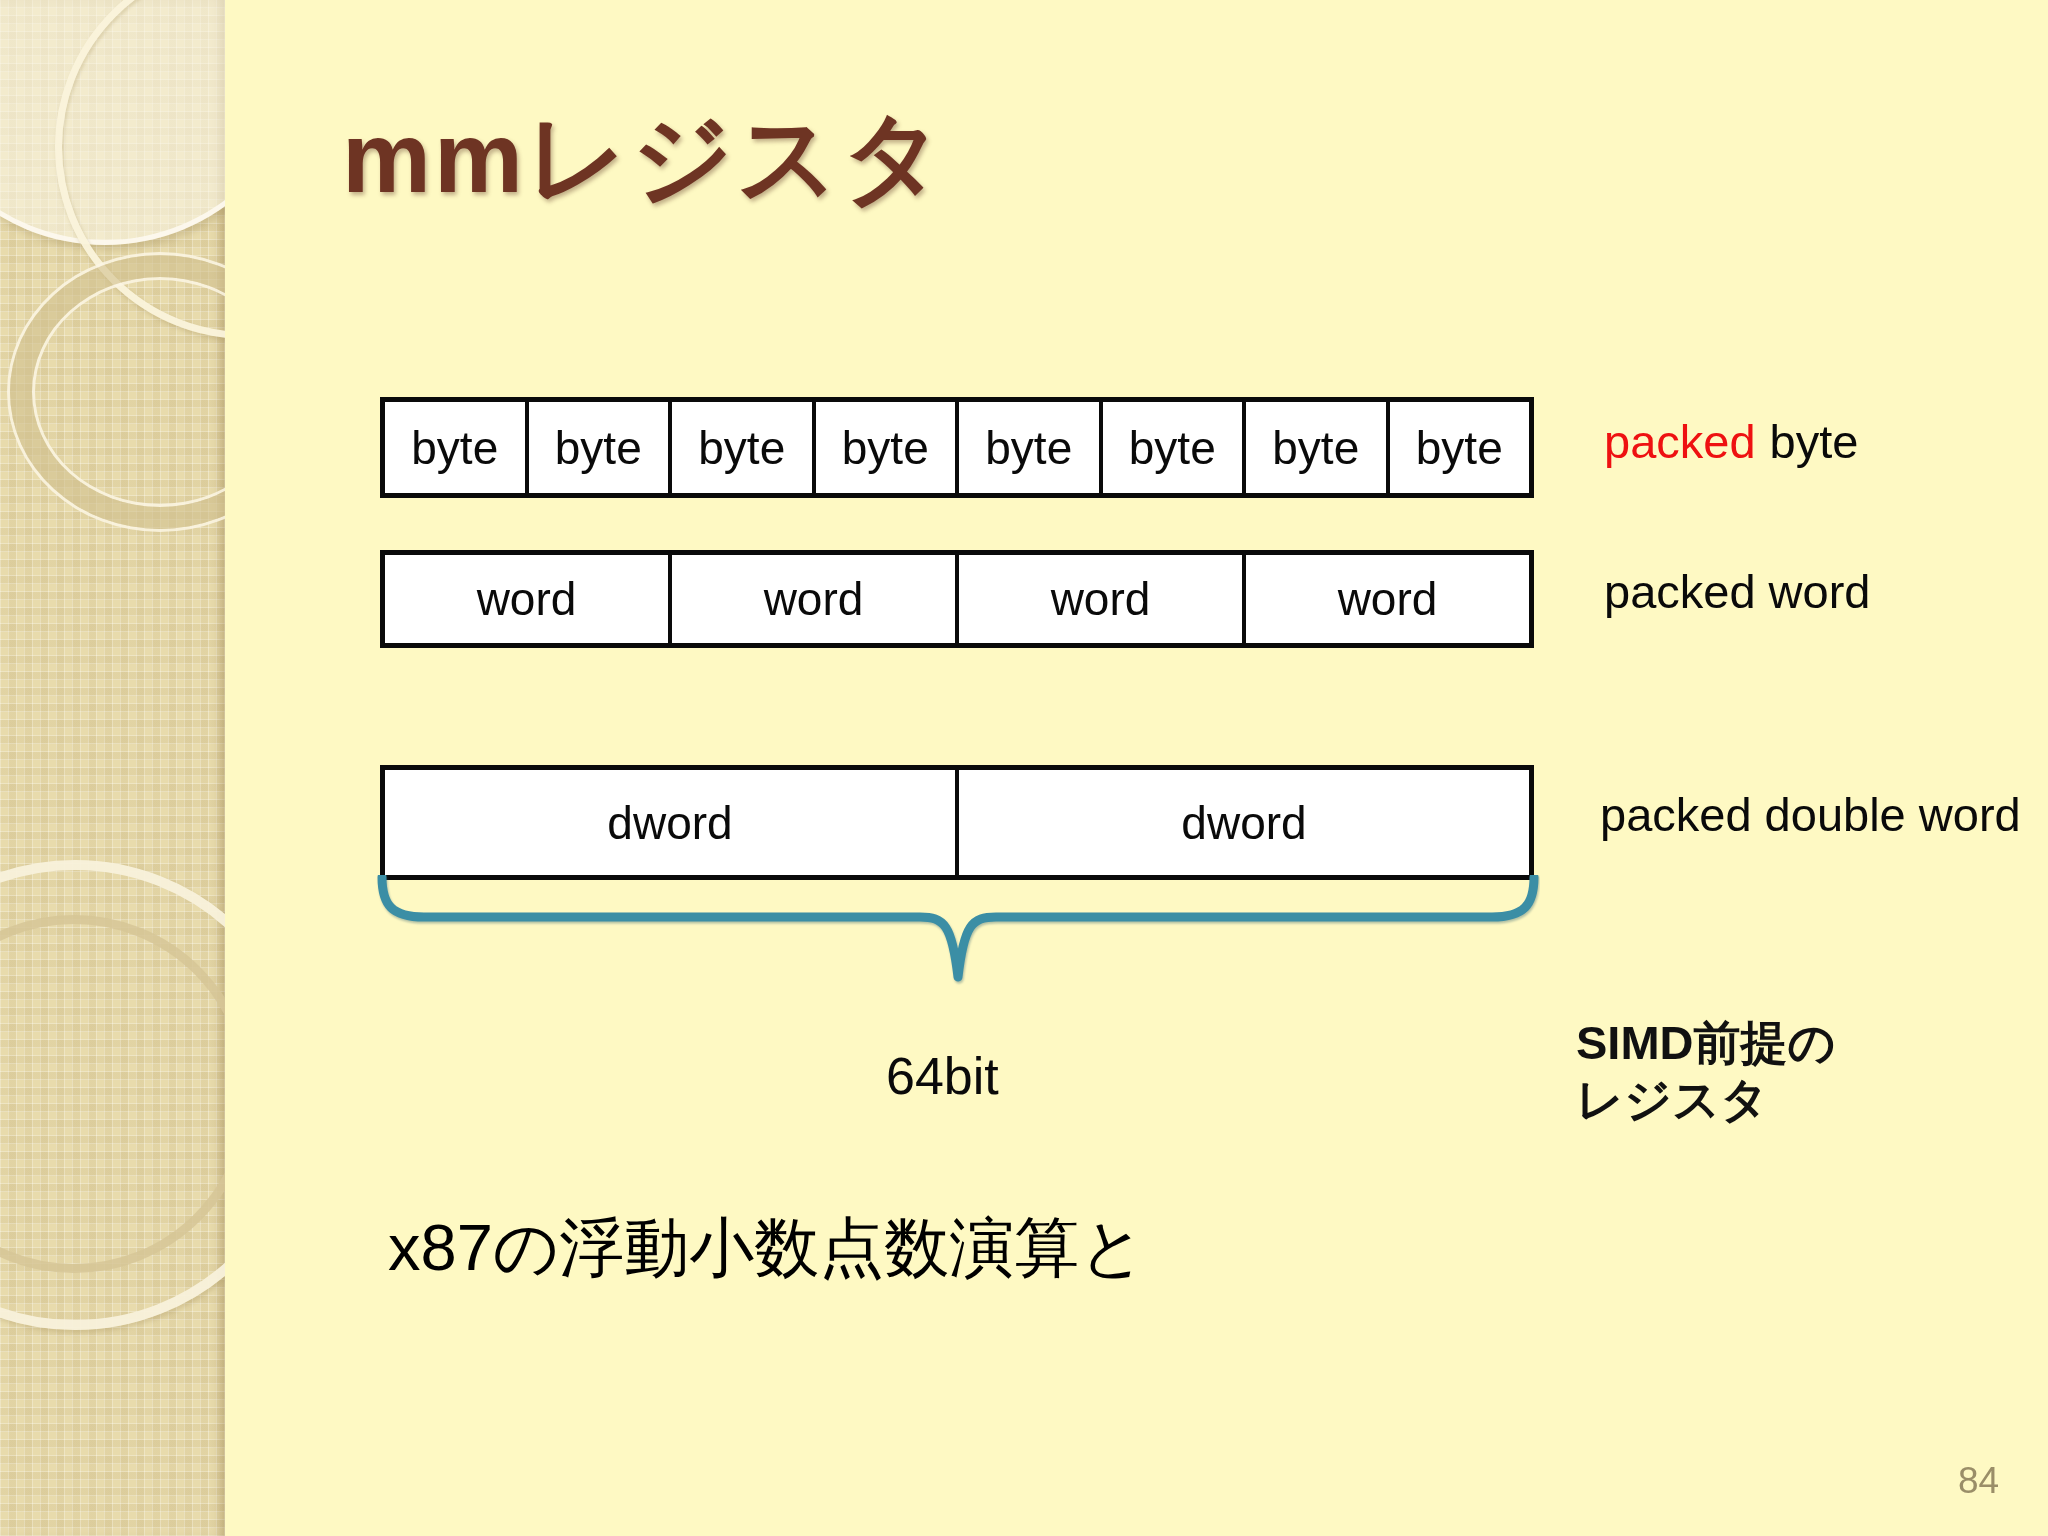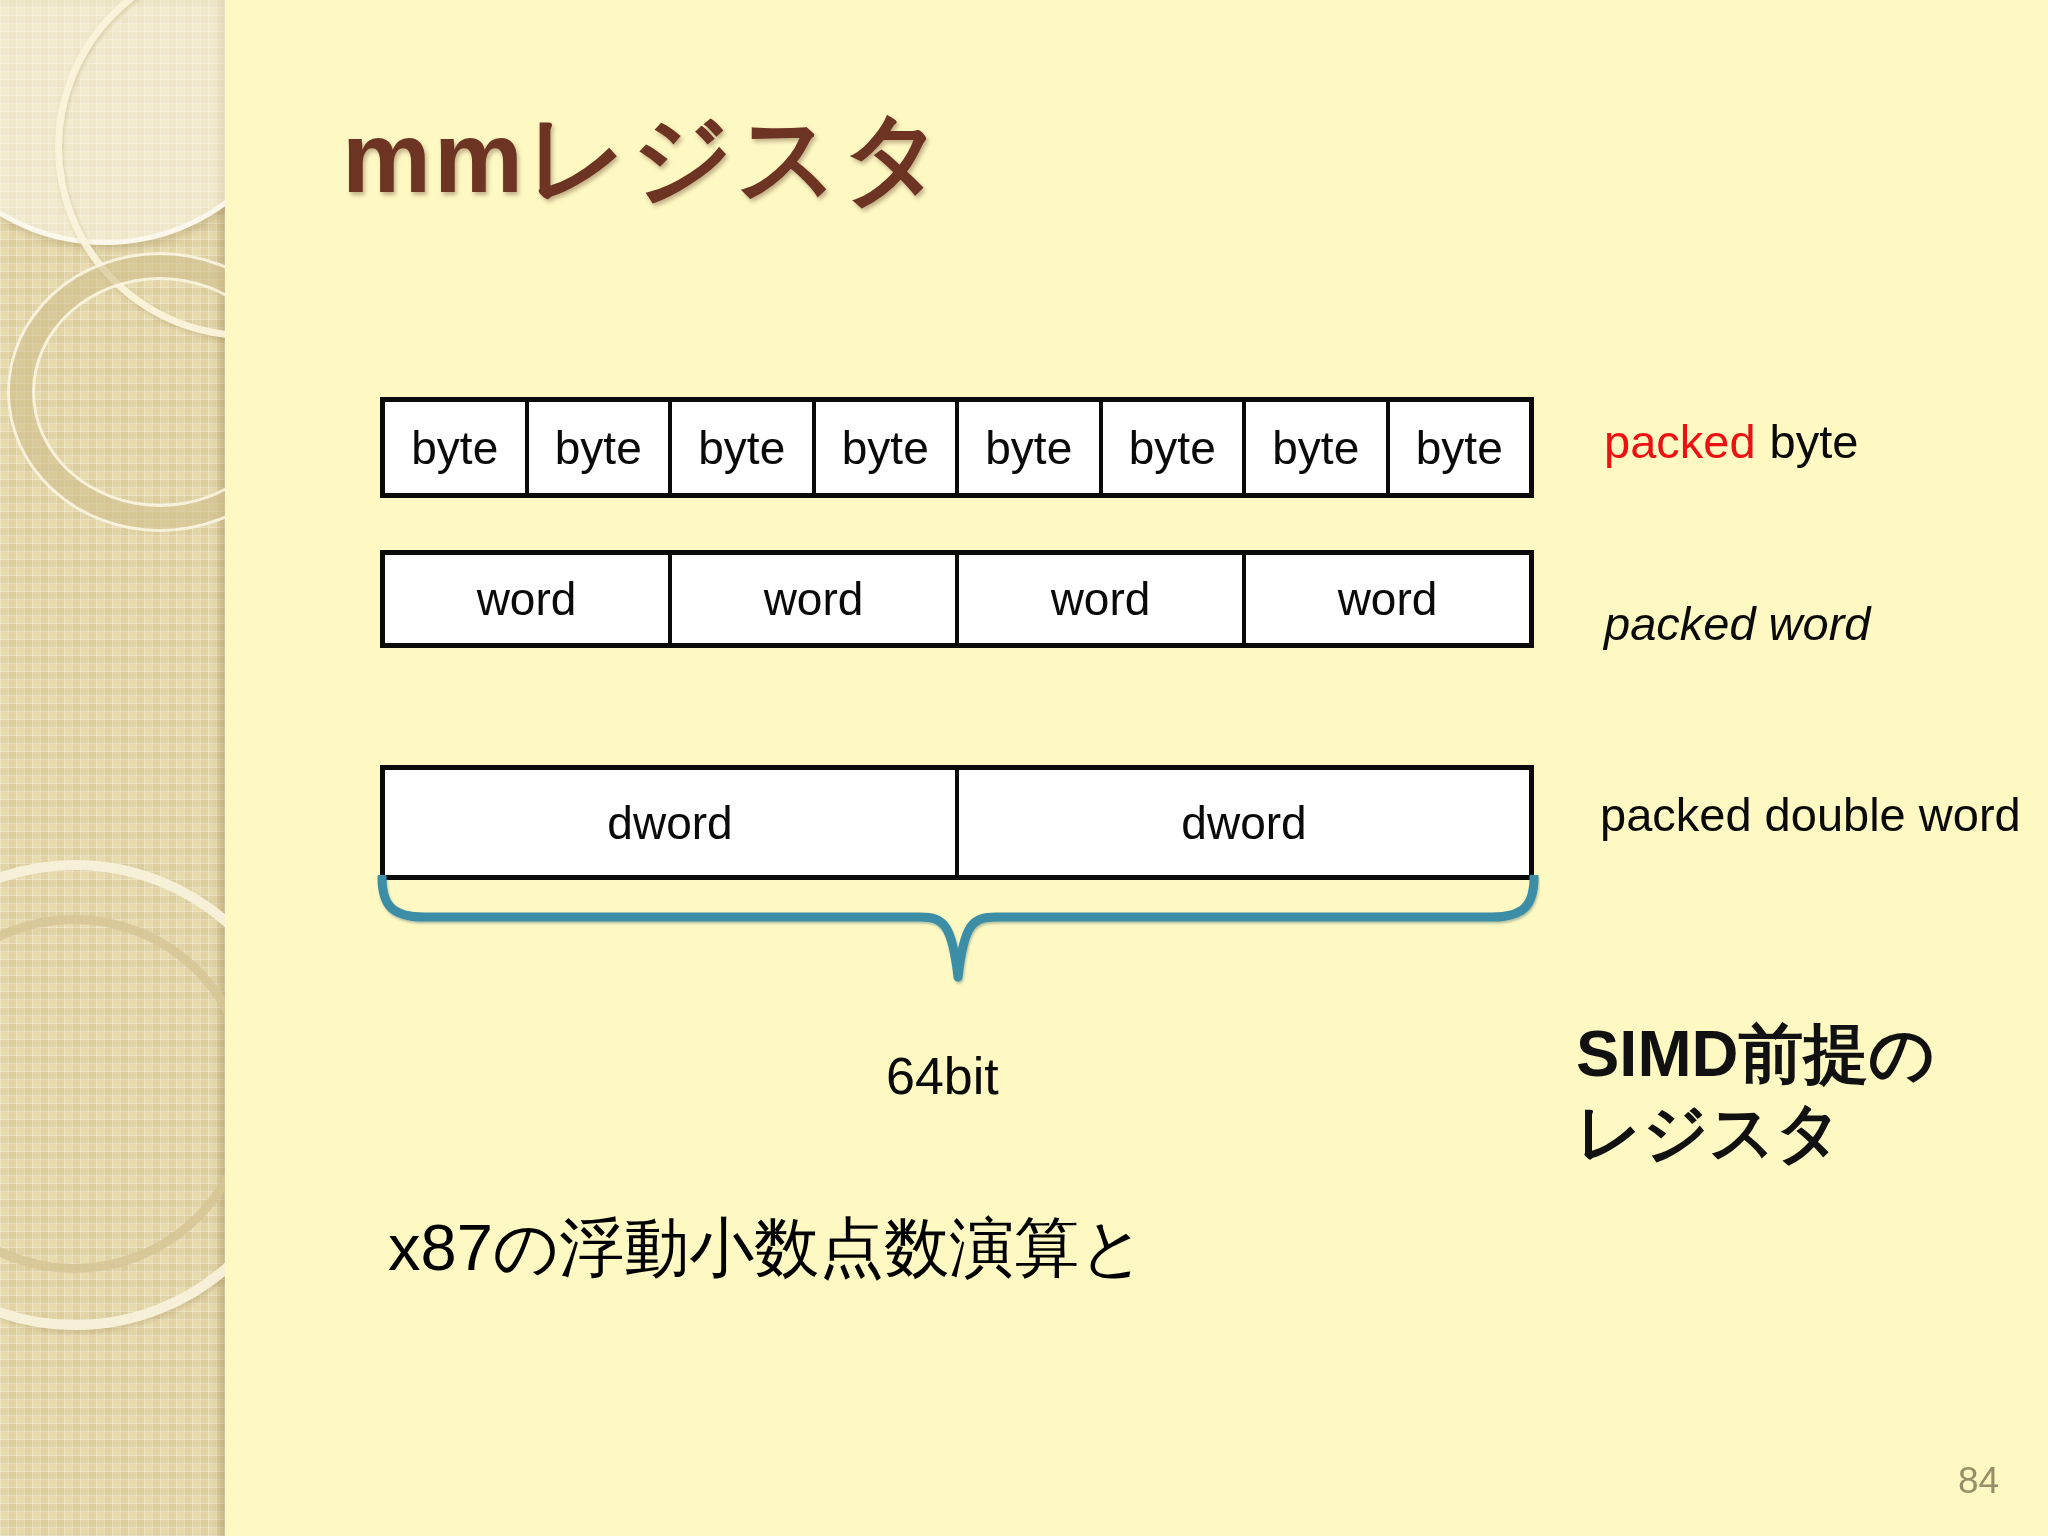--- a/index.html
+++ b/index.html
@@ -74,36 +74,36 @@
   #byte-row{top:397px;height:101px;}
   #word-row{top:550px;height:98px;}
   #dword-row{top:765px;height:115px;}
 
   
   .side-label{
     position:absolute;left:1604px;
     font-size:47px;color:#0a0a0a;white-space:nowrap;
   }
   #label-byte{top:414px;}
-  #label-word{top:596px;font-style:italic;}
+  #label-word{top:564px;}
   #label-dword{top:787px;left:1600px;}
   .red{color:#ee1111;}
   .label-part{margin-right:14px;}
 
   
   .brace-svg{position:absolute;left:376px;top:875px;width:1164px;height:114px;}
   .bit-label{
     position:absolute;left:886px;top:1046px;
     font-size:52px;color:#0a0a0a;white-space:nowrap;
   }
 
   
   .simd-note{
     position:absolute;left:1576px;top:1014px;
-    font-size:65px;font-weight:bold;color:#111;
+    font-size:47px;font-weight:bold;color:#111;
     line-height:1.22;white-space:nowrap;
   }
   .x87-note{
     position:absolute;left:388px;top:1206px;
     font-size:65px;font-weight:normal;color:#000;
     line-height:1.3;white-space:nowrap;
   }
 
   
   .page-number{

